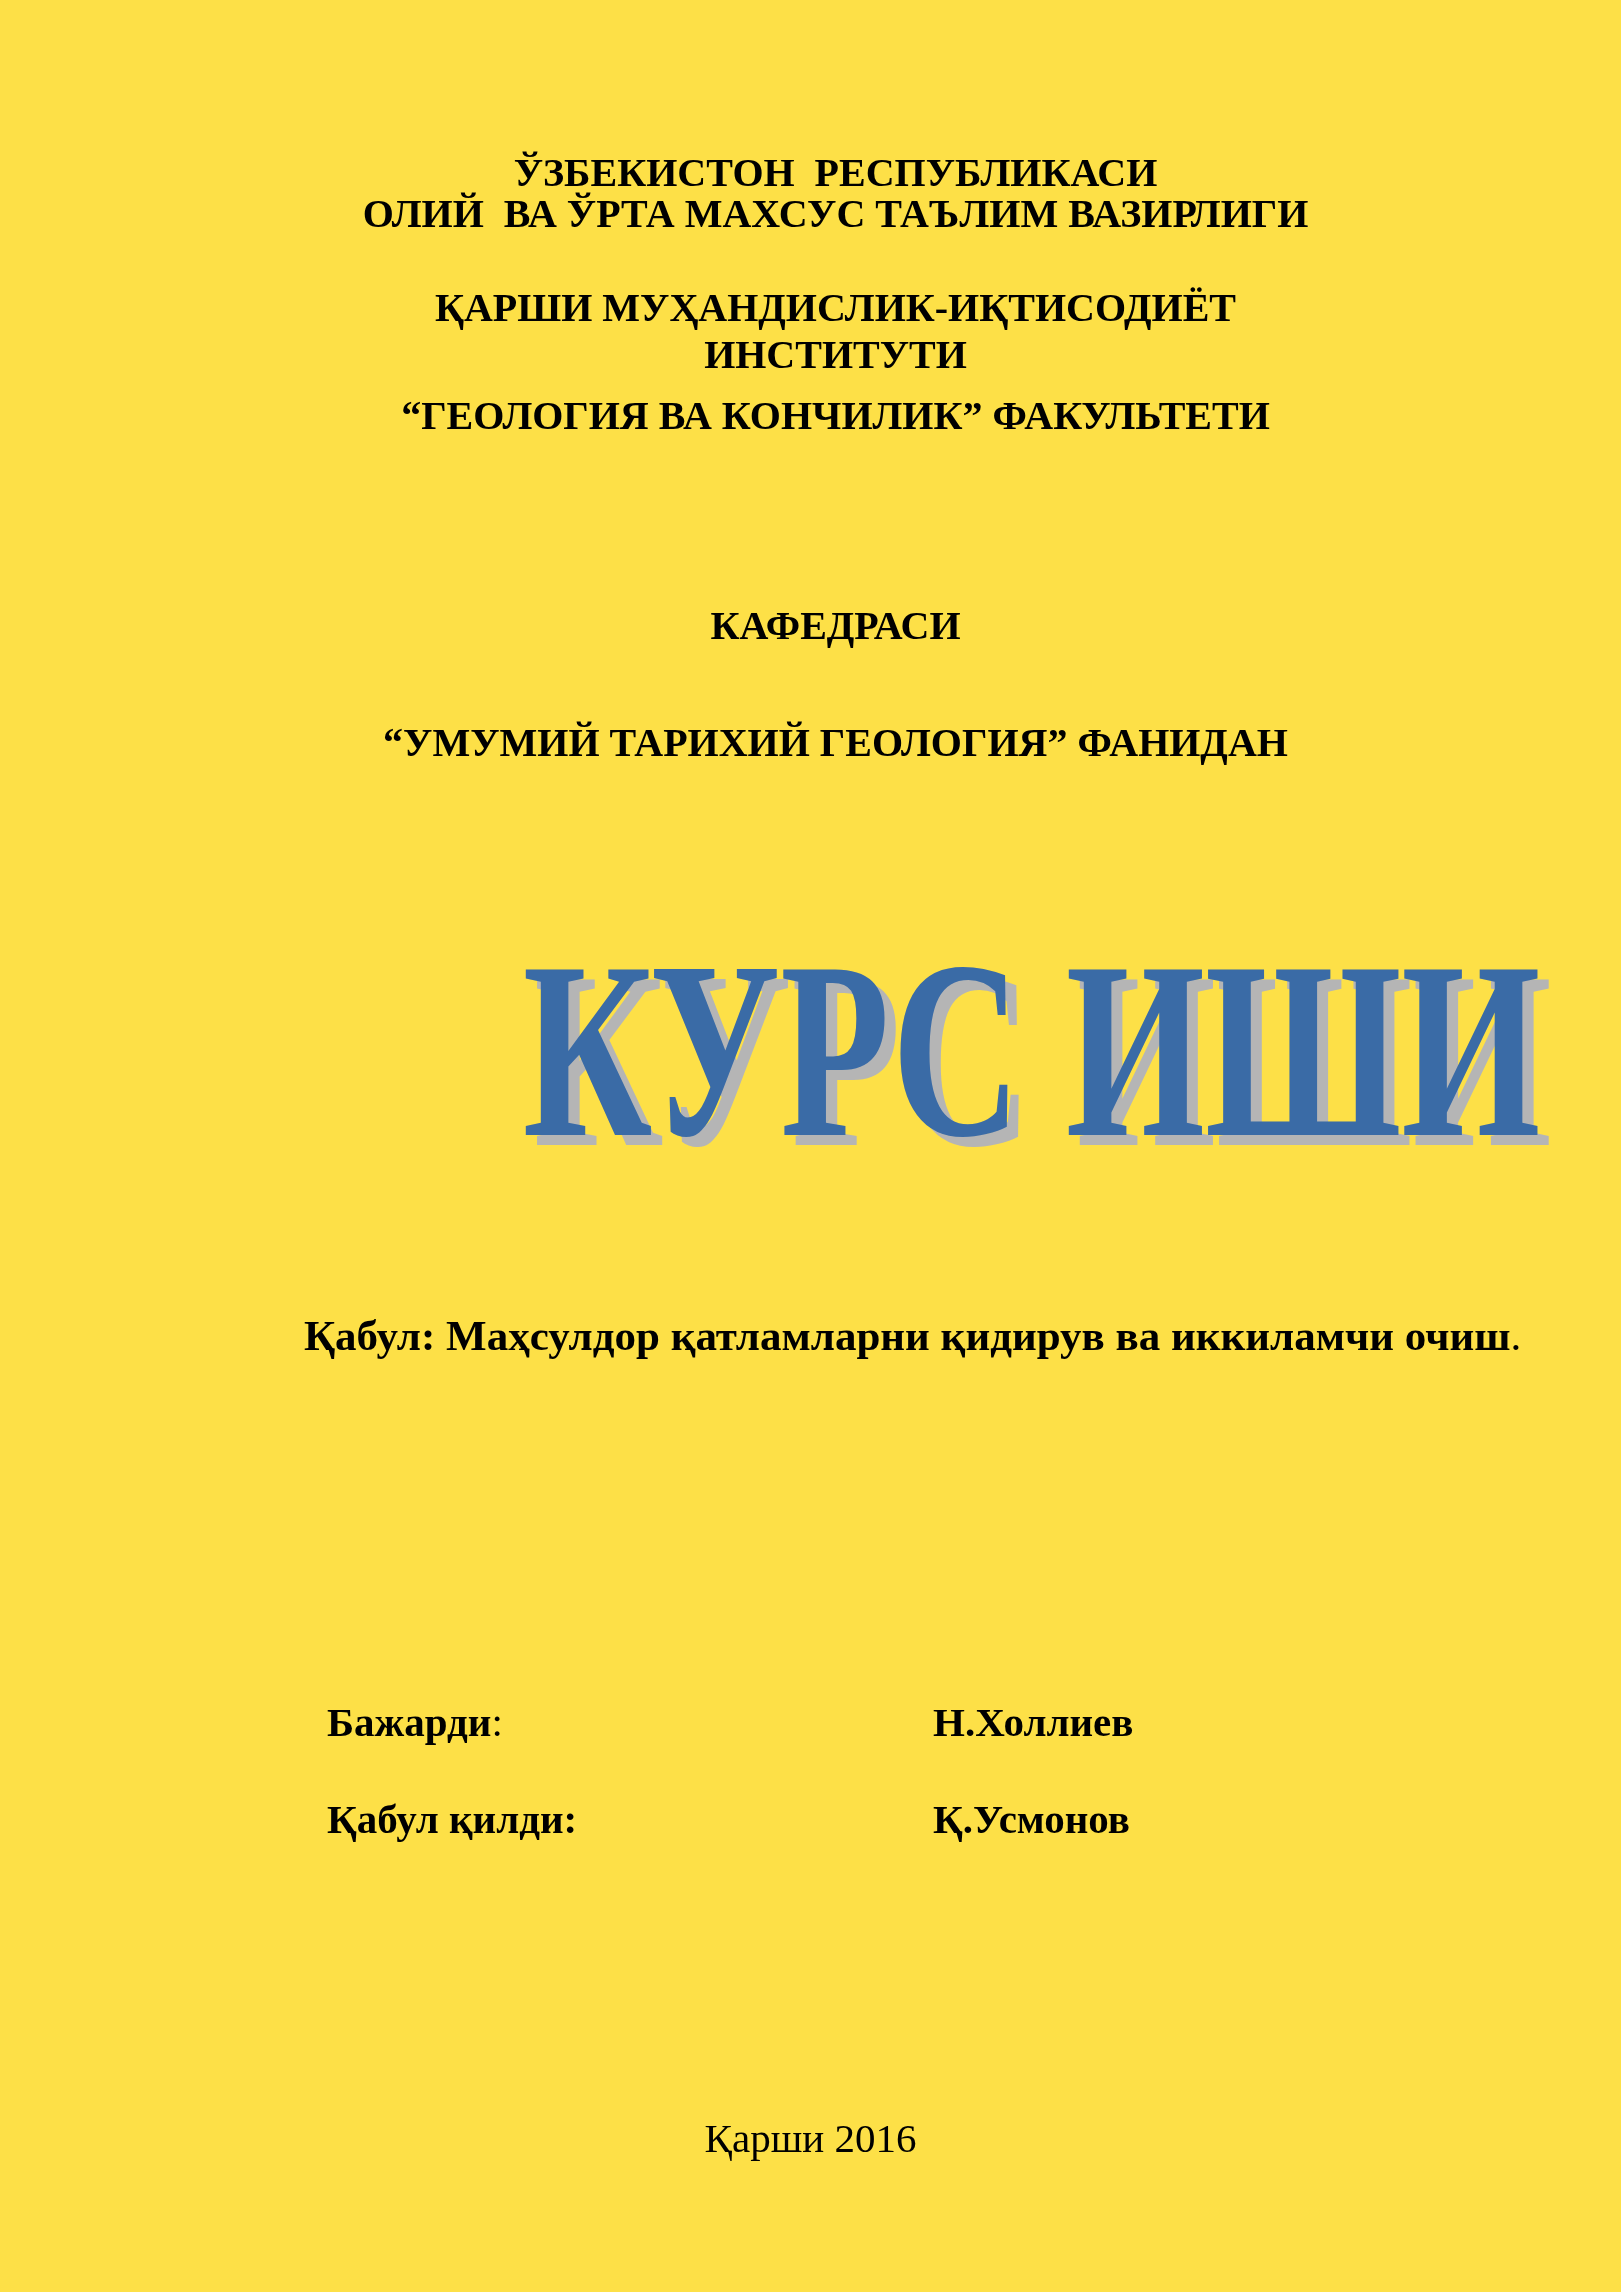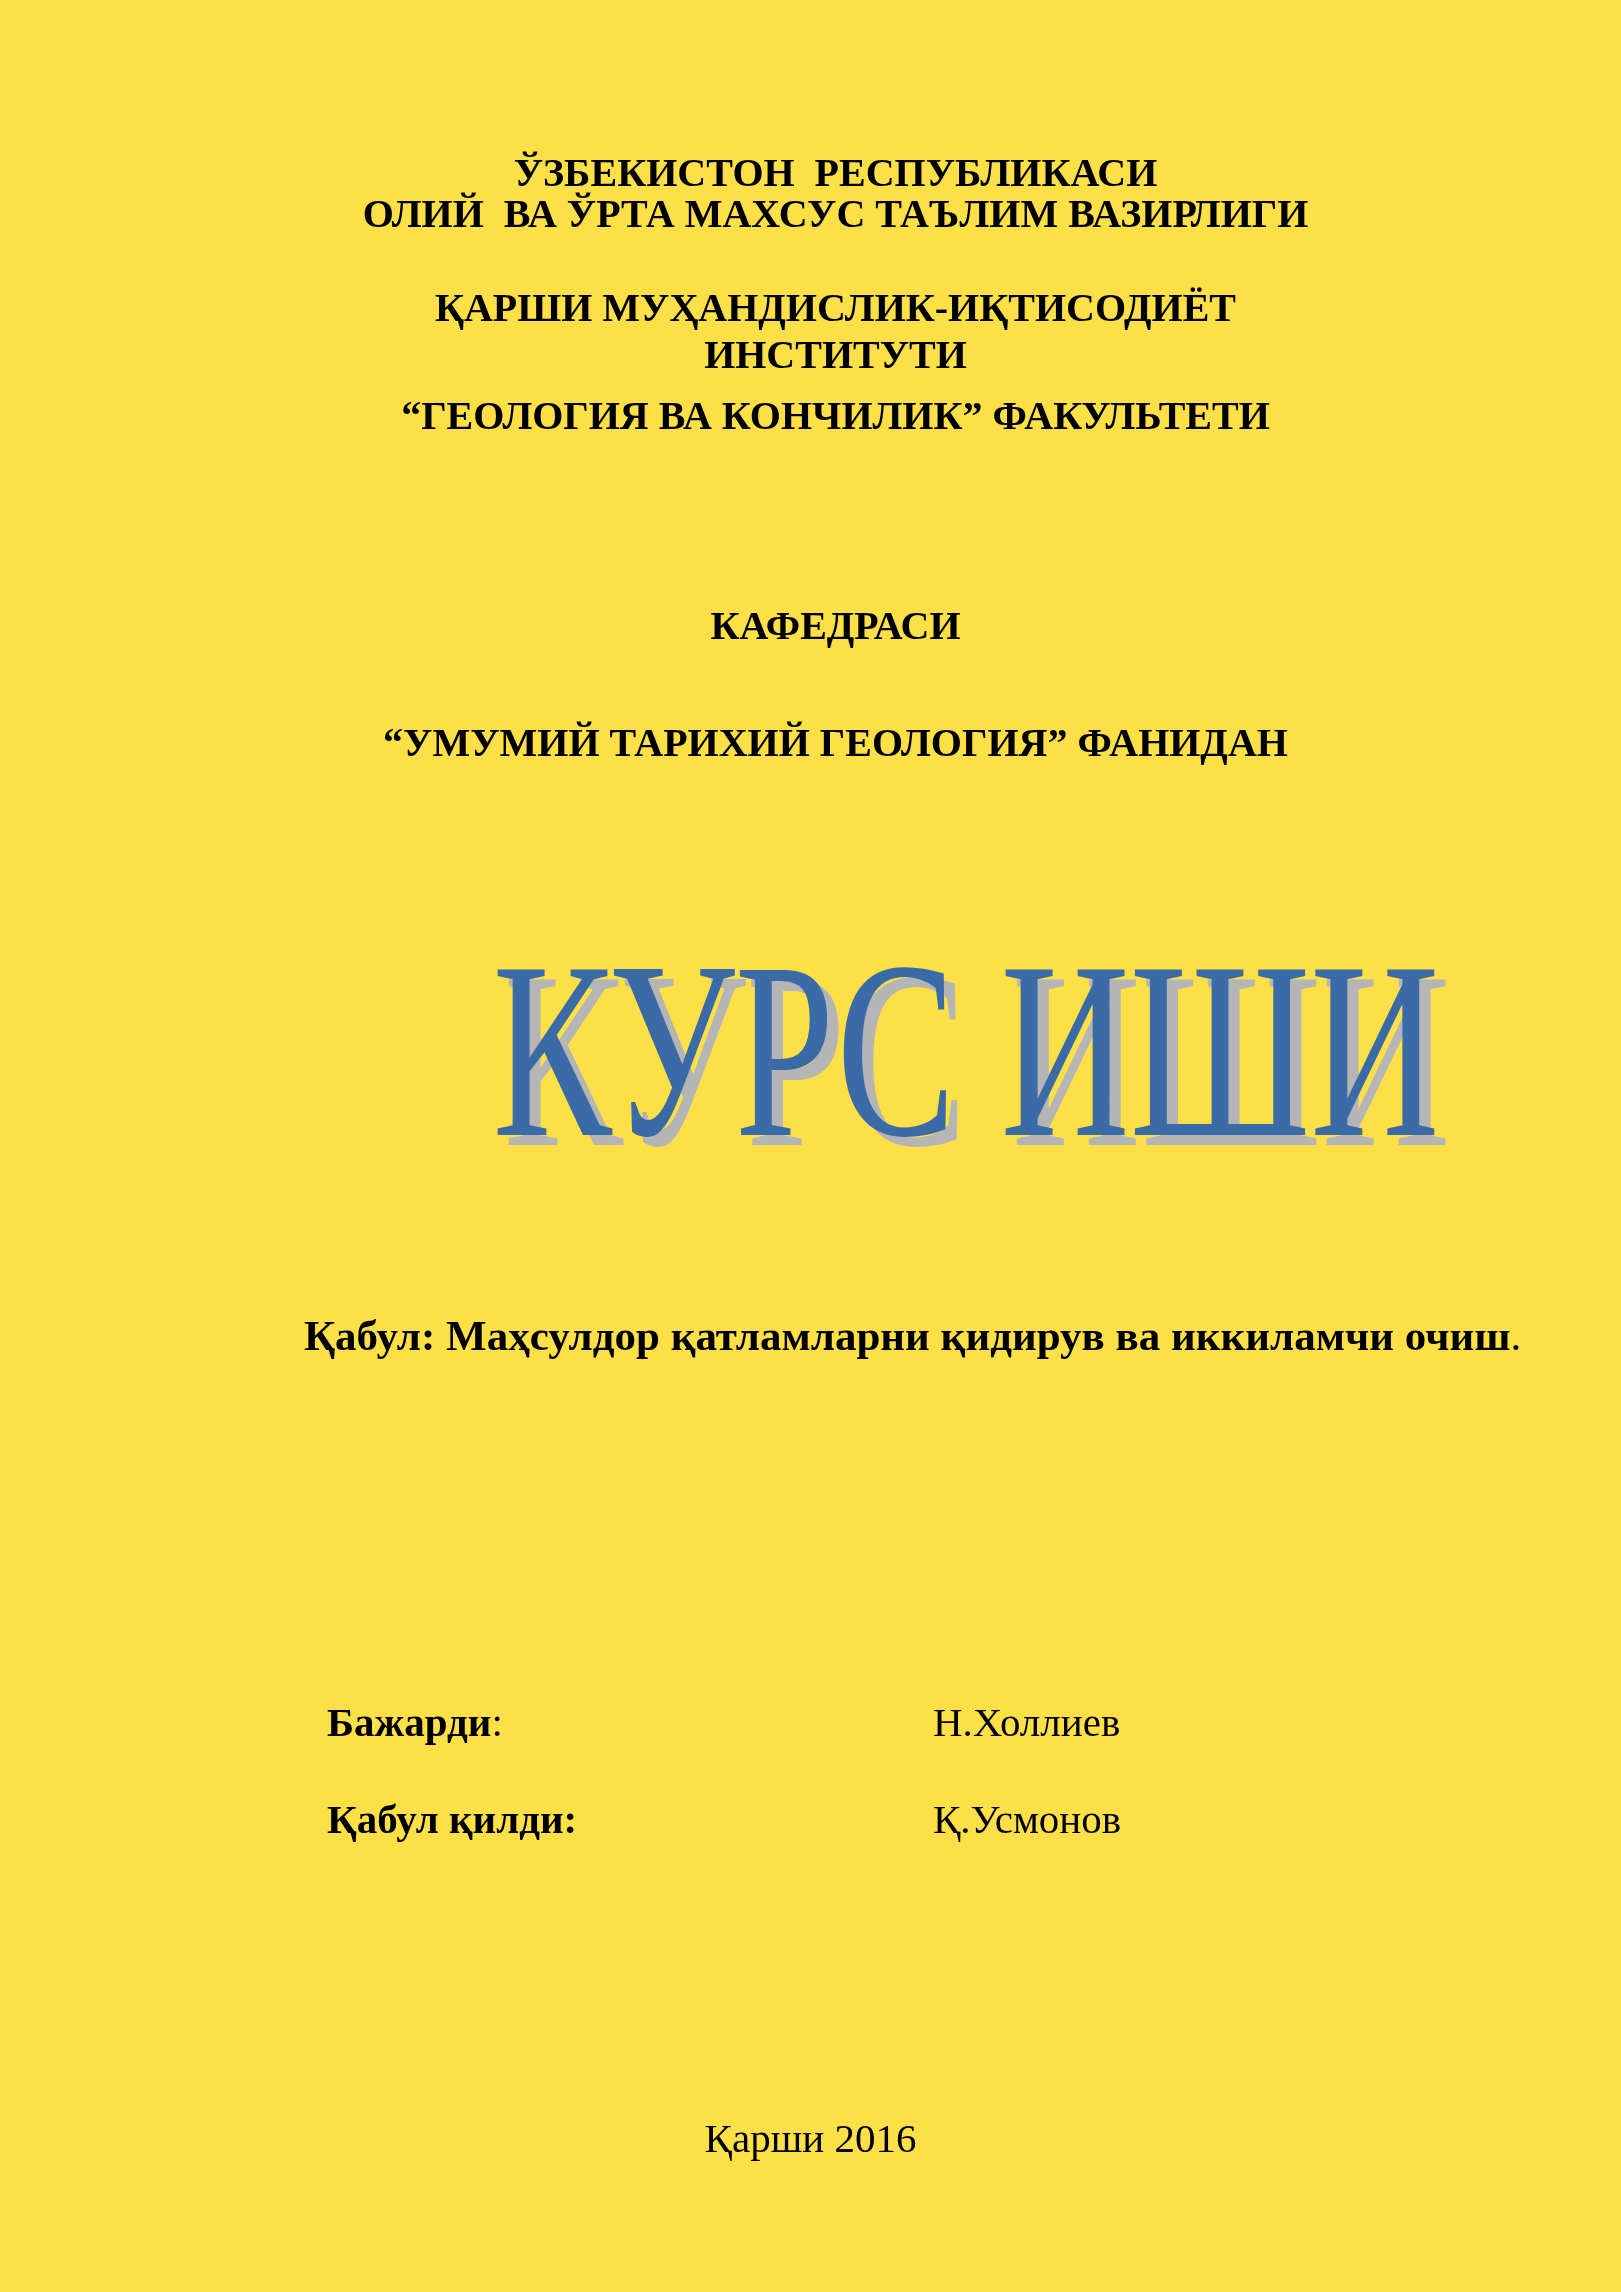--- a/index.html
+++ b/index.html
@@ -36,26 +36,26 @@
     font-weight: 700;
     font-size: 40px;
     line-height: 47px;
     white-space: pre-wrap;
     letter-spacing: 0;
   }
   
   .big-title {
     position: absolute;
     top: 905px;
-    left: 0;
+    left: 16px;
     width: 100%;
     text-align: center;
     font-size: 252px;
     line-height: 291px;
-    font-weight: 400;
+    font-weight: 700;
     white-space: nowrap;
   }
   .big-inner {
     display: inline-block;
     transform: scaleX(0.71);
     transform-origin: 50% 50%;
     color: var(--title-color, #3a6ba6);
     text-shadow: 15.7px 9.8px 0 var(--title-shadow, #b5b5b5);
   }
   
@@ -85,21 +85,21 @@
     left: 28px;
     font-weight: 700;
     white-space: pre;
   }
   .person-label .sep {
     font-weight: 400;
   }
   .person-name {
     position: absolute;
     left: 634px;
-    font-weight: 400;
+    font-weight: 700;
     white-space: pre;
   }
   
   .footer {
     position: absolute;
     left: 0;
     top: 2069px;
     width: 100%;
     text-align: center;
     font-size: 41px;

